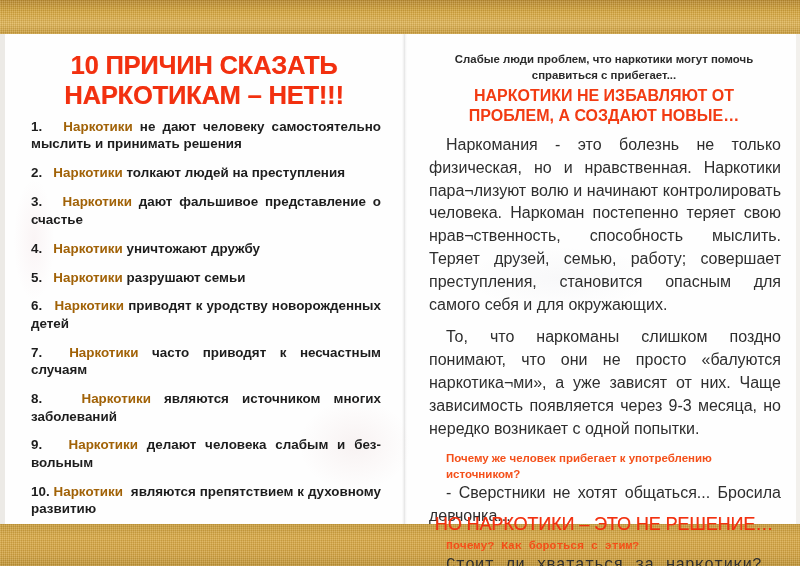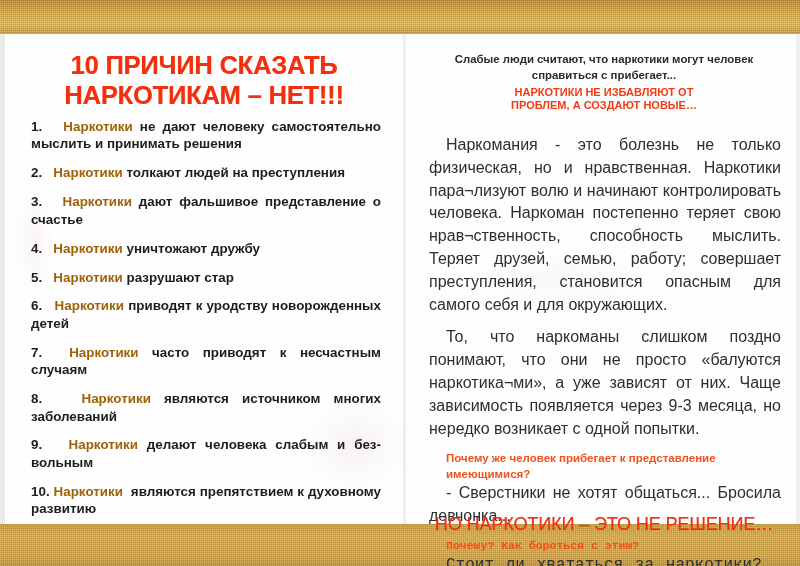--- a/index.html
+++ b/index.html
@@ -136,21 +136,21 @@
   }
 
   .banner {
     position: absolute;
     top: 52px;
     left: 22px;
     width: 350px;
     text-align: center;
     color: #f23b12;
     font-weight: bold;
-    font-size: 11px;
+    font-size: 16px;
     line-height: 1.22;
   }
 
   .rbody {
     position: absolute;
     top: 100px;
     left: 22px;
     width: 352px;
   }
   .para {
@@ -236,21 +236,21 @@
 
       <div class="reason">
         <span class="num">4.</span>
         &nbsp;&nbsp;<span class="kw">Наркотики</span>
         <span>уничтожают дружбу</span>
       </div>
 
       <div class="reason">
         <span class="num">5.</span>
         &nbsp;&nbsp;<span class="kw">Наркотики</span>
-        <span>разрушают стар</span>
+        <span>разрушают семьи</span>
       </div>
 
       <div class="reason">
         <span class="num">6.</span>
         &nbsp;&nbsp;<span class="kw">Наркотики</span>
         <span>приводят к уродству новорож­денных детей</span>
       </div>
 
       <div class="reason">
         <span class="num">7.</span>
@@ -275,40 +275,40 @@
         <span class="kw">Наркотики</span>
         &nbsp;<span>являются препятствием к духов­ному развитию</span>
       </div>
 
     </div>
   </div>
 
   <div class="panel-right">
 
     <div class="lead">
-      <div>Слабые люди считают, что наркотики могут человек</div>
+      <div>Слабые люди проблем, что наркотики могут помочь</div>
       <div>справиться с прибегает...</div>
     </div>
 
     <div class="banner">
       <div>НАРКОТИКИ НЕ ИЗБАВЛЯЮТ ОТ</div>
       <div>ПРОБЛЕМ, А СОЗДАЮТ НОВЫЕ…</div>
     </div>
 
     <div class="rbody">
 
       <p class="para indent">Наркомания - это болезнь не только физическая, но и нра­вственная. Наркотики пара¬лизуют волю и начинают контро­лировать человека. Наркоман постепенно теряет свою нрав¬ственность, способность мыслить. Теряет друзей, семью, работу; совершает преступления, становится опас­ным для самого себя и для окружающих.</p>
 
       <div class="block">
         <p class="para indent">То, что наркоманы слишком поздно понимают, что они не просто «балуются наркотика¬ми», а уже зависят от них. Чаще зависимость появляется через 9-3 месяца, но нередко возни­кает с одной попытки.</p>
       </div>
 
       <div class="block">
-        <p class="subhead">Почему же человек прибегает к представление</p>
-        <p class="subhead two">имеющимися?</p>
+        <p class="subhead">Почему же человек прибегает к употреблению</p>
+        <p class="subhead two">источником?</p>
         <p class="para indent">- Сверстники не хотят общаться... Бросила девчонка...</p>
       </div>
 
       <div class="block">
         <p class="subhead">Почему? Как бороться с этим?</p>
         <p class="para indent">Стоит ли хвататься за наркотики?.. Ведь от проблем не убе­жишь - они в самом тебе. Проблемы необходимо решать.</p>
       </div>
 
     </div>
 

